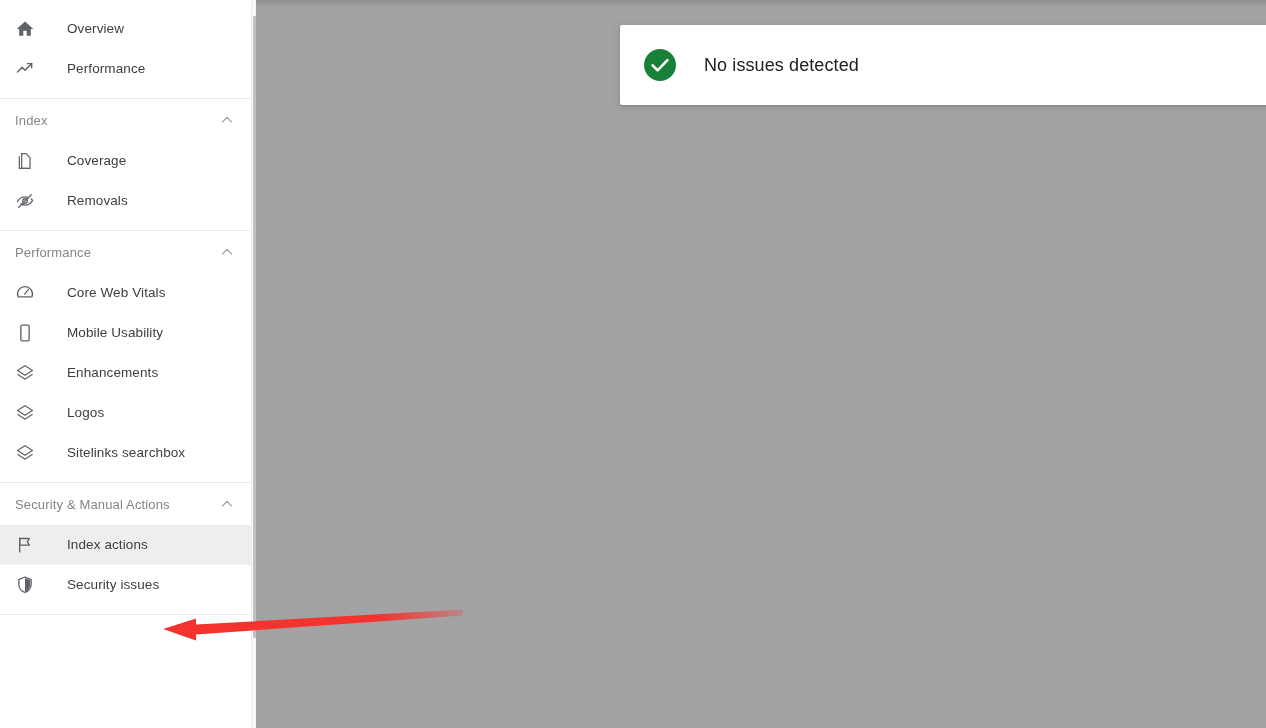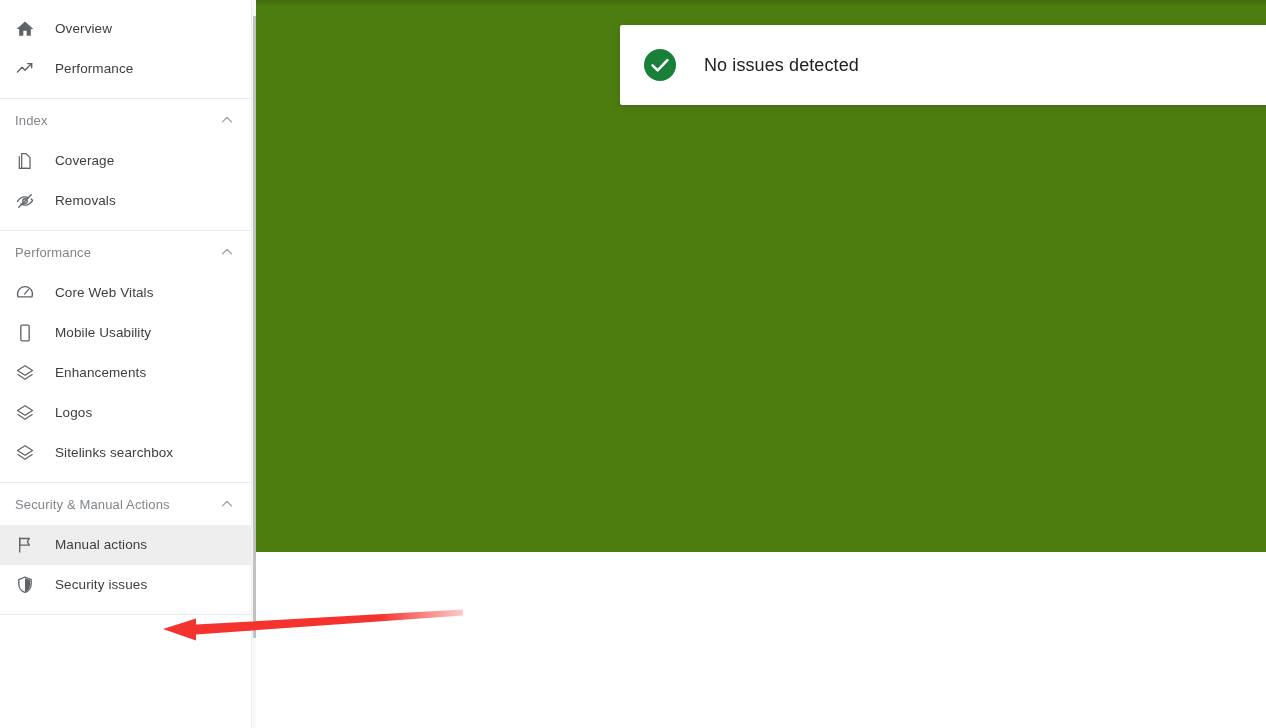--- a/index.html
+++ b/index.html
@@ -21,20 +21,21 @@
     flex: 0 0 256px;
   }
   .nav-list { padding: 0; }
   .nav-item {
     display: flex; align-items: center;
     height: 40px;
     padding-left: 15px;
     cursor: pointer;
     color: #5f6368;
     position: relative;
+    gap: 12px;
   }
   .nav-item.selected { background: #eeeeee; }
   .nav-icon {
     width: 20px; height: 20px;
     flex: 0 0 20px;
     display: flex; align-items: center; justify-content: center;
     color: #5f6368;
   }
   .nav-icon svg { display: block; }
   .nav-label {
@@ -92,22 +93,22 @@
     top: 16px; left: 253px;
     width: 13px; height: 622px;
     background: #c1c1c1;
     border-radius: 1px;
   }
 
   
   #content {
     position: relative;
     flex: 1 1 auto;
-    height: 552px;
-    background: #4d7c0f;
+    height: 728px;
+    background: #a3a3a3;
     overflow: hidden;
   }
   #content-top-shadow {
     position: absolute; top: 0; left: 0; right: 0; height: 7px;
     background: linear-gradient(to bottom, rgba(0,0,0,0.13), rgba(0,0,0,0.0));
   }
   #status-card {
     position: absolute;
     top: 25px; left: 364px; right: -10px;
     height: 80px;
@@ -286,21 +287,21 @@
     </div>
 
     <div class="nav-list">
       <div class="nav-item selected">
         <span class="nav-icon">
           <svg width="20" height="20" viewBox="0 0 24 24" fill="none" stroke="currentColor" stroke-width="1.6" stroke-linejoin="round">
               <path d="M5.6 3v18"></path>
               <path d="M5.6 4.2h11.6l-2.4 4 2.4 4H5.6z"></path>
             </svg>
         </span>
-        <span class="nav-label">Manual actions</span>
+        <span class="nav-label">Index actions</span>
       </div>
       <div class="nav-item">
         <span class="nav-icon">
           <svg width="20" height="20" viewBox="0 0 24 24">
               <path d="M12 2.4 4.6 5.6v5.1c0 4.7 3.1 9 7.4 10.2 4.3-1.2 7.4-5.5 7.4-10.2V5.6z" fill="none" stroke="currentColor" stroke-width="1.6" stroke-linejoin="round"></path>
               <path d="M12 3.6v16.9c3.6-1.2 6.2-4.9 6.2-9V6.4z" fill="currentColor"></path>
             </svg>
         </span>
         <span class="nav-label">Security issues</span>
       </div>

